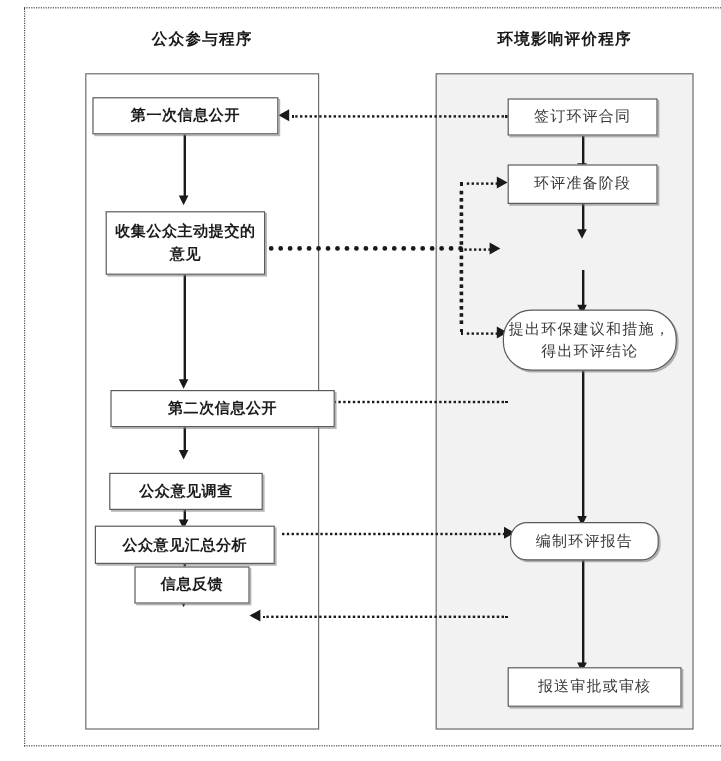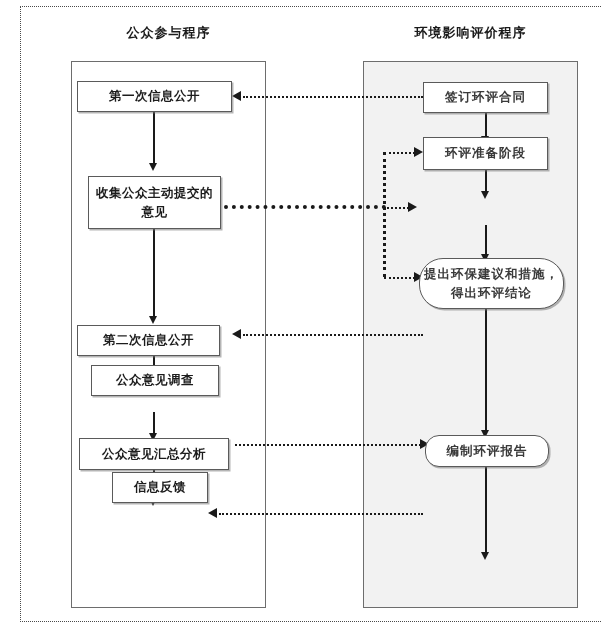--- a/index.html
+++ b/index.html
@@ -67,21 +67,21 @@
     letter-spacing: 0.5px;
     display: flex;
     align-items: center;
     justify-content: center;
     text-align: center;
     line-height: 1.45;
     box-shadow: 1.5px 1.5px 0 rgba(120,120,120,0.55);
     z-index: 5;
   }
   .node.light {
-    font-weight: bold;
+    font-weight: normal;
     color: #3a3a3a;
     letter-spacing: 1px;
   }
   .node .txt { padding: 0 4px; }
 
   
   .vline {
     position: absolute;
     width: 2px;
     background: #1a1a1a;
@@ -195,25 +195,25 @@
   <div class="arrow-left" style="left:192px; top:508px;"></div>
 
   <div class="node" style="left:61px;  top:81px;  width:155px; height:31px;">
     <span class="txt">第一次信息公开</span>
   </div>
 
   <div class="node" style="left:72px;  top:176px; width:133px; height:53px;">
     <span class="txt">收集公众主动提交的意见</span>
   </div>
 
-  <div class="node" style="left:61px;  top:325px; width:143px; height:31px;justify-content:center;">
+  <div class="node" style="left:76px;  top:325px; width:187px; height:31px;justify-content:center;">
     <span class="txt">第二次信息公开</span>
   </div>
 
-  <div class="node" style="left:75px;  top:365px; width:128px; height:31px;">
+  <div class="node" style="left:75px;  top:394px; width:128px; height:31px;">
     <span class="txt">公众意见调查</span>
   </div>
 
   <div class="node" style="left:63px;  top:438px; width:150px; height:32px;">
     <span class="txt">公众意见汇总分析</span>
   </div>
 
   <div class="node" style="left:96px;  top:472px; width:96px; height:31px;">
     <span class="txt">信息反馈</span>
   </div>
@@ -228,14 +228,17 @@
 
 
   <div class="node light" style="left:403px; top:258px; width:145px; height:51px;border-radius:24px;">
     <span class="txt">提出环保建议和措施，得出环评结论</span>
   </div>
 
   <div class="node light" style="left:409px; top:435px; width:124px; height:32px;border-radius:14px;">
     <span class="txt">编制环评报告</span>
   </div>
 
+  <div class="node light" style="left:407px; top:556px; width:145px; height:33px;">
+    <span class="txt">报送审批或审核</span>
+  </div>
 
 </div>
 
 </body></html>

